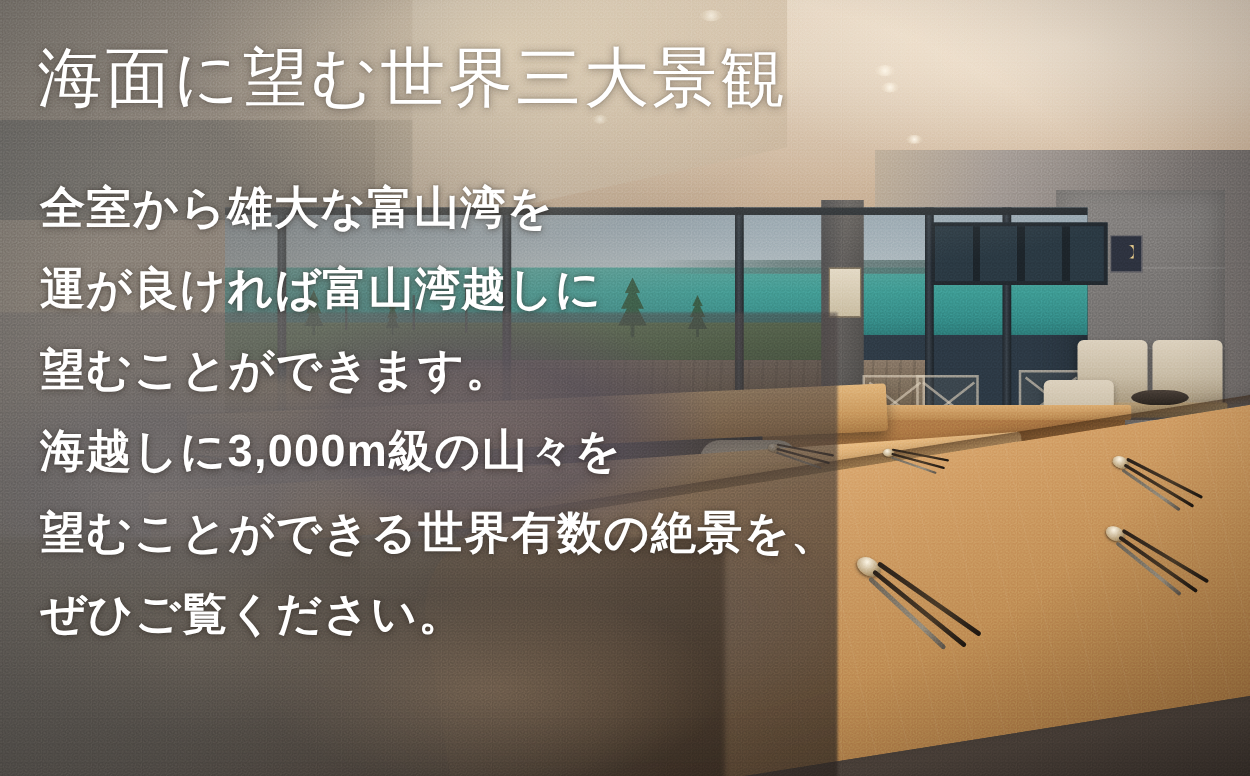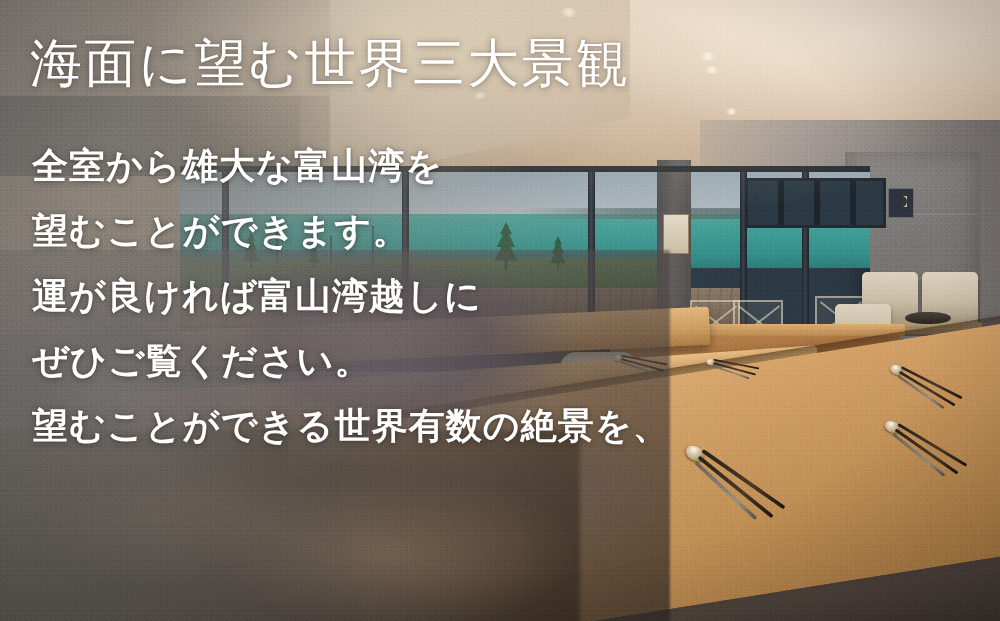--- a/index.html
+++ b/index.html
@@ -528,20 +528,21 @@
   <div class="layer" id="bg-wash"></div>
   <div class="layer" id="bg-bloom"></div>
   <div class="layer" id="bg-grain"></div>
   <div class="layer" id="bg-vignette"></div>
 
   <div id="text-block">
     <h1 id="headline">海面に望む世界三大景観</h1>
 
     <ul id="body-lines">
       <li>全室から雄大な富山湾を</li>
+      <li>運が良ければ富山湾越しに</li>
       <li>望むことができます。</li>
-      <li>運が良ければ富山湾越しに</li>
+      <li>海越しに3,000m級の山々を</li>
+      <li>望むことができる世界有数の絶景を、</li>
       <li>ぜひご覧ください。</li>
-      <li>望むことができる世界有数の絶景を、</li>
     </ul>
   </div>
 
 </div>
 
 </body></html>

